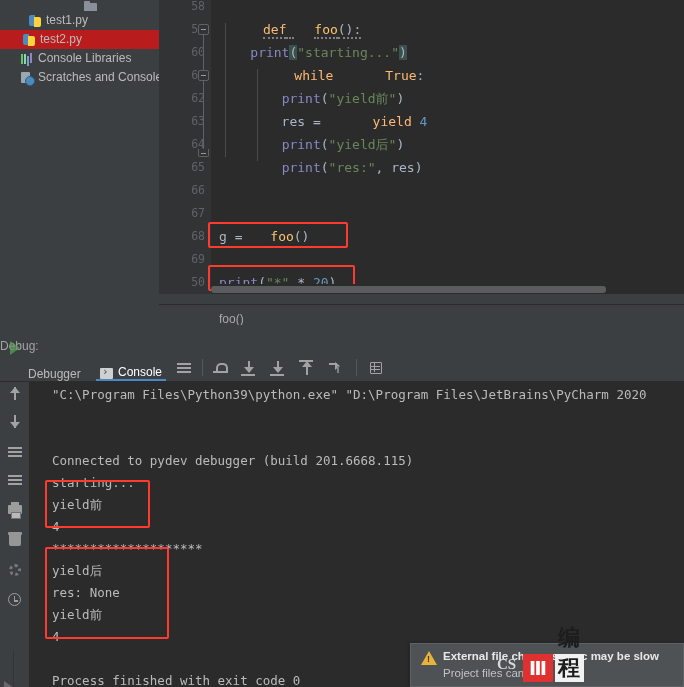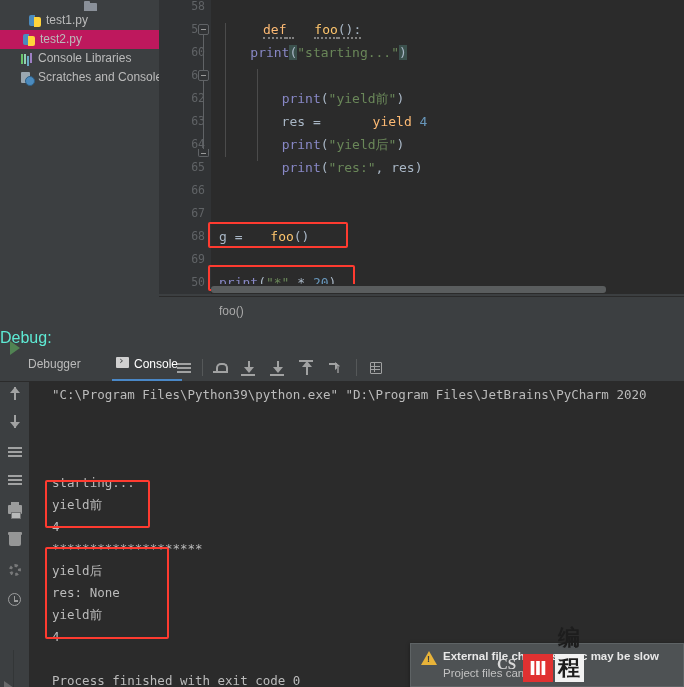--- a/index.html
+++ b/index.html
@@ -18,21 +18,21 @@
     position: absolute; left: 0; top: 0; width: 159px; height: 325px;
     background: #3c3f41;
     font-size: 12px; color: #bbbbbb;
     overflow: hidden;
   }
   .tree-row {
     display: flex; align-items: center; height: 19px;
     padding-left: 6px; white-space: nowrap; gap: 4px;
   }
   .tree-row.indent1 { padding-left: 22px; }
-  .tree-row.selected { background: #be185d; }
+  .tree-row.selected { background: #b91c1c; }
   .tree-row.cut { height: 11px; color: #f9a8d4; overflow: hidden; flex-direction: column; }
   .tree-label { font-size: 12px; line-height: 19px; }
 
   .ico { width: 14px; height: 14px; flex: 0 0 14px; position: relative; display: inline-block; }
   
   .ico-py::before {
     content: ""; position: absolute; left: 1px; top: 1px; width: 6px; height: 11px;
     background: #4b8bbe; border-radius: 2px 0 0 2px;
   }
   .ico-py::after {
@@ -126,39 +126,39 @@
   .hscroll-track {
     position: absolute; left: 52px; bottom: 0; right: 0; height: 10px;
     background: #2b2b2b;
   }
   .hscroll-thumb {
     position: absolute; left: 0px; top: 2px; width: 395px; height: 7px;
     background: #5a5d5e; border-radius: 3px;
   }
 
   .breadcrumb-bar {
-    position: absolute; left: 159px; top: 296px; width: 525px; height: 31px;
+    position: absolute; left: 159px; top: 304px; width: 525px; height: 31px;
     background: #3c3f41; border-top: 1px solid #2b2b2b;
   }
   .breadcrumb {
     position: absolute; left: 60px; top: 7px;
     font-size: 12px; color: #a9a9a9;
   }
 
   
   .debug-window {
     position: absolute; left: 0; top: 325px; width: 684px; height: 362px;
     background: #3c3f41;
   }
   .debug-titlebar {
     position: absolute; left: 0; top: 0; width: 684px; height: 28px;
     background: #3c3f41;
   }
   .debug-title-label {
-    position: absolute; left: 0px; top: 4px; font-size: 16px; color: #5eead4;
+    position: absolute; left: 0px; top: 14px; font-size: 12px; color: #a3a3a3;
   }
   .debug-session-tab {
     position: absolute; left: 42px; top: 2px; height: 26px;
     display: flex; align-items: center; gap: 5px;
     padding: 0 6px;
     border-bottom: 2px solid #4a88c7;
   }
   .debug-session-tab .tab-label { font-size: 12px; color: #dddddd; }
   .tab-close {
     width: 11px; height: 11px; position: relative; opacity: .55;
@@ -170,21 +170,21 @@
   .tab-close::before { transform: rotate(45deg); }
   .tab-close::after { transform: rotate(-45deg); }
 
   .debug-toolbar-row {
     position: absolute; left: 0; top: 28px; width: 684px; height: 29px;
     background: #3c3f41; border-bottom: 1px solid #2b2b2b;
   }
   .vtab {
     position: absolute; top: 4px; height: 24px;
     font-size: 12px; color: #bbbbbb;
-    display: flex; align-items: flex-start; gap: 5px;
+    display: flex; align-items: flex-end; gap: 5px;
     padding: 0 4px;
   }
   .vtab.active { color: #ffffff; border-bottom: 2px solid #4a88c7; }
   .console-ico {
     width: 13px; height: 11px; background: #d0d0d0; border-radius: 1px; position: relative;
   }
   .console-ico::after {
     content: "›"; position: absolute; left: 2px; top: -3px;
     font-size: 11px; color: #3c3f41; font-family: "DejaVu Sans Mono", monospace;
   }
@@ -435,20 +435,21 @@
       <div class="code-area">
         <div class="indent-guide" style="left:14px; top:23px; height:134px;"></div>
         <div class="indent-guide" style="left:46px; top:69px; height:92px;"></div>
 
         <div class="cl" style="top:-5px; left:8px;"></div>
 
         <div class="cl" style="top:18px; left:8px;"><span class="kw squig">def</span><span class="squig"> </span><span class="defname squig">foo</span><span class="pn squig">():</span></div>
 
         <div class="cl" style="top:41px; left:8px;">    <span class="bi">print</span><span class="hl-paren pn">(</span><span class="str">"starting..."</span><span class="hl-paren pn">)</span></div>
 
+        <div class="cl" style="top:64px; left:8px;">    <span class="kw">while</span> <span class="kw">True</span><span class="pn">:</span></div>
 
         <div class="cl" style="top:87px; left:8px;">        <span class="bi">print</span><span class="pn">(</span><span class="str">"yield前"</span><span class="pn">)</span></div>
 
         <div class="cl" style="top:110px; left:8px;">        res = <span class="kw">yield</span> <span class="num">4</span></div>
 
         <div class="cl" style="top:133px; left:8px;">        <span class="bi">print</span><span class="pn">(</span><span class="str">"yield后"</span><span class="pn">)</span></div>
 
         <div class="cl" style="top:156px; left:8px;">        <span class="bi">print</span><span class="pn">(</span><span class="str">"res:"</span><span class="pn">,</span> res<span class="pn">)</span></div>
 
         <div class="cl" style="top:179px; left:8px;"></div>
@@ -477,21 +478,21 @@
   <div class="debug-window">
 
     <div class="debug-titlebar">
       <div class="debug-title-label">Debug:</div>
     </div>
 
     <div class="debug-toolbar-row">
       <div class="vtab" style="left:24px;">
         <span>Debugger</span>
       </div>
-      <div class="vtab active" style="left:112px;">
+      <div class="vtab active" style="left:96px;">
         <span class="console-ico"></span>
         <span>Console</span>
       </div>
 
       <div class="tb-icon" style="left:176px;"><span class="lines-ico"></span></div>
       <div class="tb-sep" style="left:202px;"></div>
       <div class="tb-icon" style="left:212px;">
           <span class="step-over"></span>
         </div>
       <div class="tb-icon" style="left:241px;">
@@ -545,20 +546,21 @@
     <div class="far-strip">
       <div class="vt-btn" style="left:1px; top:30px;">
           <span class="rerun-tri" style="border-left-color:#7a7a7a;"></span>
         </div>
 
     </div>
 
     <div class="console">
       <div class="con-line" style="top:2px;">"C:\Program Files\Python39\python.exe" "D:\Program Files\JetBrains\PyCharm 2020</div>
       <div class="con-line" style="top:46px;"></div>
+      <div class="con-line" style="top:68px;">Connected to pydev debugger (build 201.6668.115)</div>
       <div class="con-line" style="top:90px;">starting...</div>
       <div class="con-line" style="top:112px;">yield前</div>
       <div class="con-line" style="top:134px;">4</div>
       <div class="con-line" style="top:156px;">********************</div>
       <div class="con-line" style="top:178px;">yield后</div>
       <div class="con-line" style="top:200px;">res: None</div>
       <div class="con-line" style="top:222px;">yield前</div>
       <div class="con-line" style="top:244px;">4</div>
       <div class="con-line" style="top:266px;"></div>
       <div class="con-line" style="top:288px;">Process finished with exit code 0</div>

